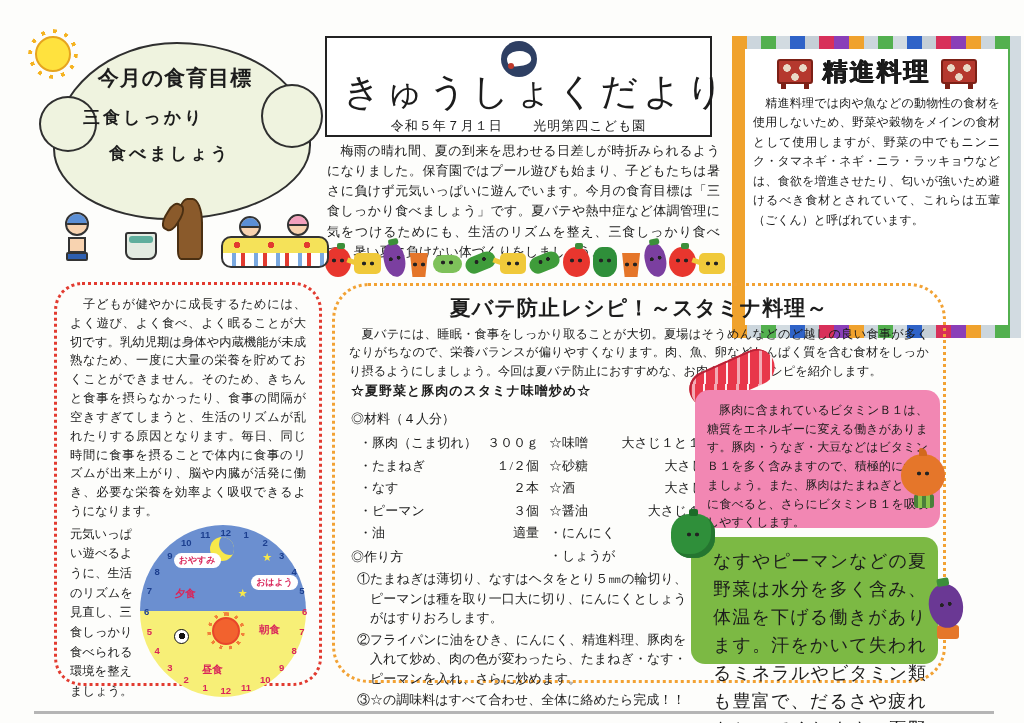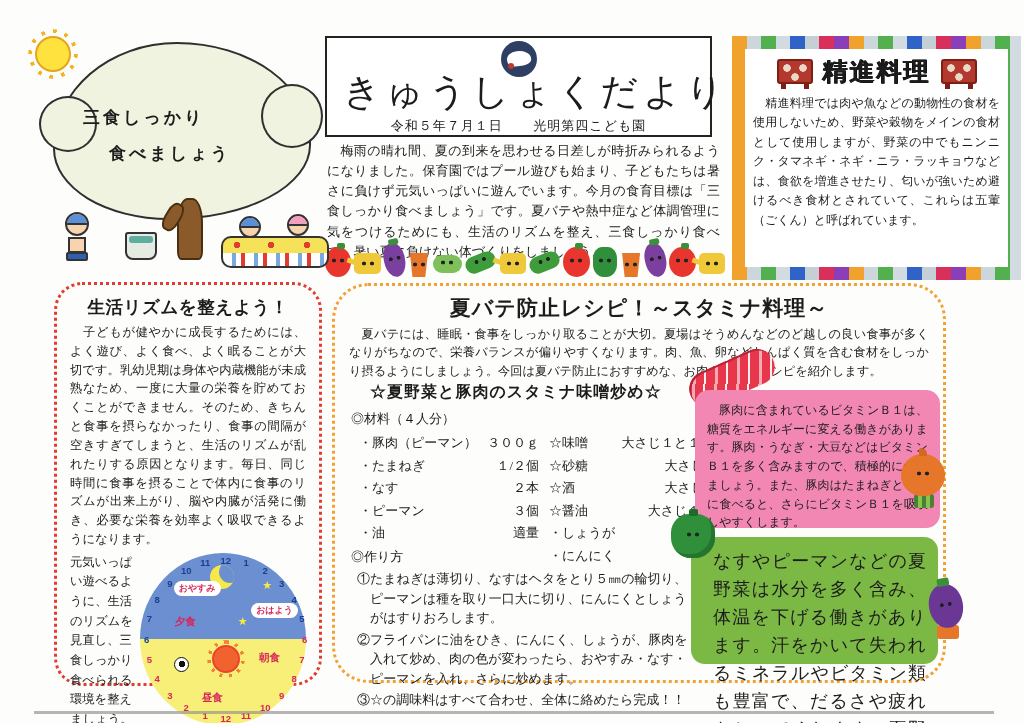--- a/index.html
+++ b/index.html
@@ -95,21 +95,21 @@
   .veg.cucumber { width:38px; height:17px; background:#3f9c3a; border-radius:10px; transform:rotate(-22deg); margin-bottom:6px; }
   .veg.cucumber::after { top:25%; }
   .veg.pepper { width:30px; height:30px; background:#2f8f3a; border-radius:38% 38% 42% 42%; }
   .veg.peas { width:36px; height:18px; background:#7ec15a; border-radius:10px; margin-bottom:4px; }
   .veg.peas::after { top:28%; }
   .veg.bucket { width:26px; height:24px; background:#e5762a; clip-path:polygon(8% 0,92% 0,80% 100%,20% 100%); }
   .veg.watering-can { width:32px; height:21px; background:#f0c93a; border-radius:5px; margin-bottom:3px; }
   .veg.watering-can::before { content:""; position:absolute; left:-7px; top:6px; width:10px; height:5px; background:#f0c93a; transform:rotate(20deg); }
 
   
-  .shojin { position:absolute; left:732px; top:36px; width:289px; height:244px;
+  .shojin { position:absolute; left:732px; top:36px; width:289px; height:302px;
          border:13px solid transparent;
          border-image:repeating-linear-gradient(90deg,#f0a22d 0 15px,#ccd6dd 15px 29px,#53b04f 29px 44px,#d2dbe1 44px 58px,#2f63c8 58px 73px,#c5cfd6 73px 87px,#d8305a 87px 102px,#8a3fb8 102px 117px) 13;
          background:#fff; padding:4px 8px; }
   .shojin-head { display:flex; align-items:center; justify-content:center; gap:10px; margin:2px 0 6px; }
   .shojin-title { font-size:25px; font-weight:900; letter-spacing:2px;
          text-shadow:0.6px 0 #000, -0.6px 0 #000; }
   .tray { position:relative; width:36px; height:25px; background:#b5382e;
          border:2px solid #7c2016; border-radius:3px;
          background-image:radial-gradient(circle 3.5px at 8px 7px,#e9d9c6 3.5px,transparent 4px),
                           radial-gradient(circle 3.5px at 24px 7px,#e9d9c6 3.5px,transparent 4px),
@@ -154,21 +154,21 @@
   .clabel.l-lunch { left:62px; top:138px; }
   .ball { position:absolute; left:34px; top:104px; width:15px; height:15px; border-radius:50%;
          background:radial-gradient(circle 3px at 7px 6px,#111 3px,transparent 3.5px),#fff; border:1.5px solid #111; }
 
   
   .stamina { position:absolute; left:332px; top:283px; width:614px; height:400px;
          border:3.5px dotted #f2a234; border-radius:36px; padding:8px 14px;font-family:Liberation Serif, serif; }
   .stamina-title { text-align:center; font-size:21px; font-weight:bold; letter-spacing:1px; }
   .stamina-intro { margin-top:3px; font-size:12.2px; line-height:1.5; text-align:justify; }
   .stamina-intro .indent { display:inline-block; width:1em; }
-  .recipe-name { position:absolute; left:16px; top:96px; font-size:16px; font-weight:bold; letter-spacing:1px;margin-left:19px; }
+  .recipe-name { position:absolute; left:16px; top:96px; font-size:13px; font-weight:bold; letter-spacing:1px; }
   .ing-heading { position:absolute; left:16px; top:124px; font-size:13px; }
   .ing-col { position:absolute; top:146px; font-size:13px; }
   .ing-col.left { left:24px; width:180px; }
   .ing-col.right { left:214px; width:168px; }
   .ing-row { display:flex; justify-content:space-between; line-height:1.74; }
   .steps-heading { position:absolute; left:16px; top:262px; font-size:13px; }
   .steps { position:absolute; left:22px; top:283px; width:332px; font-size:13px; line-height:1.5; }
   .step { padding-left:1em; text-indent:-1em; margin-bottom:2px; }
   
   .pork { position:absolute; left:352px; top:74px; width:90px; height:36px; border-radius:18px;
@@ -207,20 +207,21 @@
   .scan-line { position:absolute; left:34px; right:30px; top:711px; height:2.5px; background:#8f8f8f; opacity:0.65; }
 </style>
 </head>
 <body>
 
 <div class="page">
 
   <div class="goal-group">
     <div class="sun"></div>
     <div class="cloud"></div>
+    <div class="goal-title">今月の食育目標</div>
     <div class="goal-line1">三食しっかり</div>
     <div class="goal-line2">食べましょう</div>
     <div class="tree"></div>
     <div class="bucket-l"></div>
     <div class="boy">
       <div class="head"></div>
       <div class="body"></div>
       <div class="trunks"></div>
     </div>
     <div class="pool"></div>
@@ -259,21 +260,20 @@
   <div class="shojin">
     <div class="shojin-head">
       <div class="tray"></div>
       <div class="shojin-title">精進料理</div>
       <div class="tray"></div>
     </div>
     <p class="shojin-body"><span class="indent"></span><span>精進料理では肉や魚などの動物性の食材を使用しないため、野菜や穀物をメインの食材として使用しますが、野菜の中でもニンニク・タマネギ・ネギ・ニラ・ラッキョウなどは、食欲を増進させたり、匂いが強いため避けるべき食材とされていて、これらは五葷（ごくん）と呼ばれています。</span></p>
   </div>
 
   <div class="rhythm">
-    <div class="rhythm-title">生活リズムを整えよう！</div>
     <p class="rhythm-body"><span class="indent"></span><span>子どもが健やかに成長するためには、よく遊び、よく食べ、よく眠ることが大切です。乳幼児期は身体や内蔵機能が未成熟なため、一度に大量の栄養を貯めておくことができません。そのため、きちんと食事を摂らなかったり、食事の間隔が空きすぎてしまうと、生活のリズムが乱れたりする原因となります。毎日、同じ時間に食事を摂ることで体内に食事のリズムが出来上がり、脳や内臓が活発に働き、必要な栄養を効率よく吸収できるようになります。</span></p>
     <div class="rhythm-bottom">
       <div class="side-note">元気いっぱい遊べるように、生活のリズムを見直し、三食しっかり食べられる環境を整えましょう。</div>
       <div class="clock">
         <div class="moon"></div>
         <span class="star s1"></span>
         <span class="star s2"></span>
         <span class="star s3"></span>
         <div class="clock-sun"></div>
         <div class="ball"></div>
@@ -311,21 +311,21 @@
   </div>
 
   <div class="stamina">
     <div class="stamina-title">夏バテ防止レシピ！～スタミナ料理～</div>
     <p class="stamina-intro"><span class="indent"></span><span>夏バテには、睡眠・食事をしっかり取ることが大切。夏場はそうめんなどのど越しの良い食事が多くなりがちなので、栄養バランスが偏りやすくなります。肉、魚、卵などたんぱく質を含む食材をしっかり摂るようにしましょう。今回は夏バテ防止におすすめな、お肉を使ったレシピを紹介します。</span></p>
 
     <div class="recipe-name">☆夏野菜と豚肉のスタミナ味噌炒め☆</div>
     <div class="ing-heading">◎材料（４人分）</div>
     <div class="ing-col left" id="ing-left">
         <div class="ing-row">
-          <span>・豚肉（ピーマン）</span>
+          <span>・豚肉（こま切れ）</span>
           <span>３００ｇ</span>
         </div>
         <div class="ing-row">
           <span>・たまねぎ</span>
           <span>１/２個</span>
         </div>
         <div class="ing-row">
           <span>・なす</span>
           <span>２本</span>
         </div>
@@ -349,32 +349,32 @@
         </div>
         <div class="ing-row">
           <span>☆酒</span>
           <span>大さじ３</span>
         </div>
         <div class="ing-row">
           <span>☆醤油</span>
           <span>大さじ１/２</span>
         </div>
         <div class="ing-row">
+          <span>・にんにく</span>
+          <span>少々</span>
+        </div>
+        <div class="ing-row">
           <span>・しょうが</span>
-          <span>少々</span>
-        </div>
-        <div class="ing-row">
-          <span>・にんにく</span>
           <span>少々</span>
         </div>
       </div>
     <div class="steps-heading">◎作り方</div>
     <div class="steps" id="steps">
         <div class="step">①たまねぎは薄切り、なすはヘタをとり５㎜の輪切り、ピーマンは種を取り一口大に切り、にんにくとしょうがはすりおろします。</div>
-        <div class="step">②フライパンに油をひき、にんにく、しょうが、豚肉を入れて炒め、肉の色が変わったら、おやすみ・なす・ピーマンを入れ、さらに炒めます。</div>
+        <div class="step">②フライパンに油をひき、にんにく、精進料理、豚肉を入れて炒め、肉の色が変わったら、たまねぎ・なす・ピーマンを入れ、さらに炒めます。</div>
         <div class="step">③☆の調味料はすべて合わせ、全体に絡めたら完成！！</div>
       </div>
 
     <div class="pork"></div>
     <div class="pink-note"><span class="indent"></span><span>豚肉に含まれているビタミンＢ１は、糖質をエネルギーに変える働きがあります。豚肉・うなぎ・大豆などはビタミンＢ１を多く含みますので、積極的に食べましょう。また、豚肉はたまねぎと一緒に食べると、さらにビタミンＢ１を吸収しやすくします。</span></div>
     <div class="char onion-char">
       <div class="head">
           <span class="eyes"></span>
         </div>
       <div class="bod"></div>

